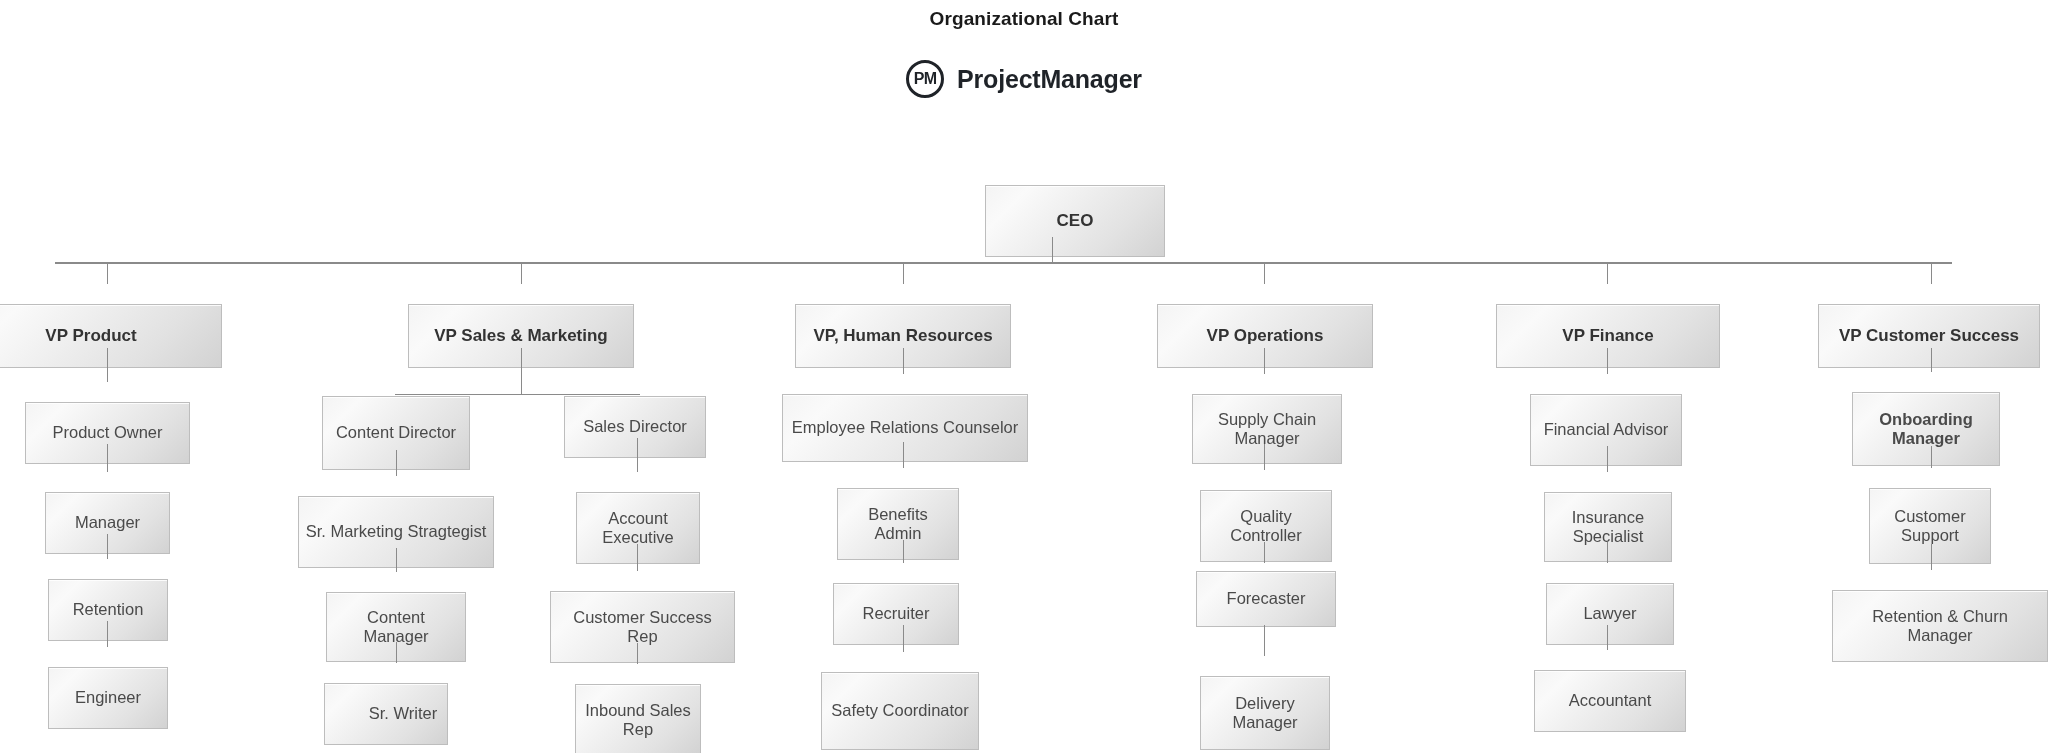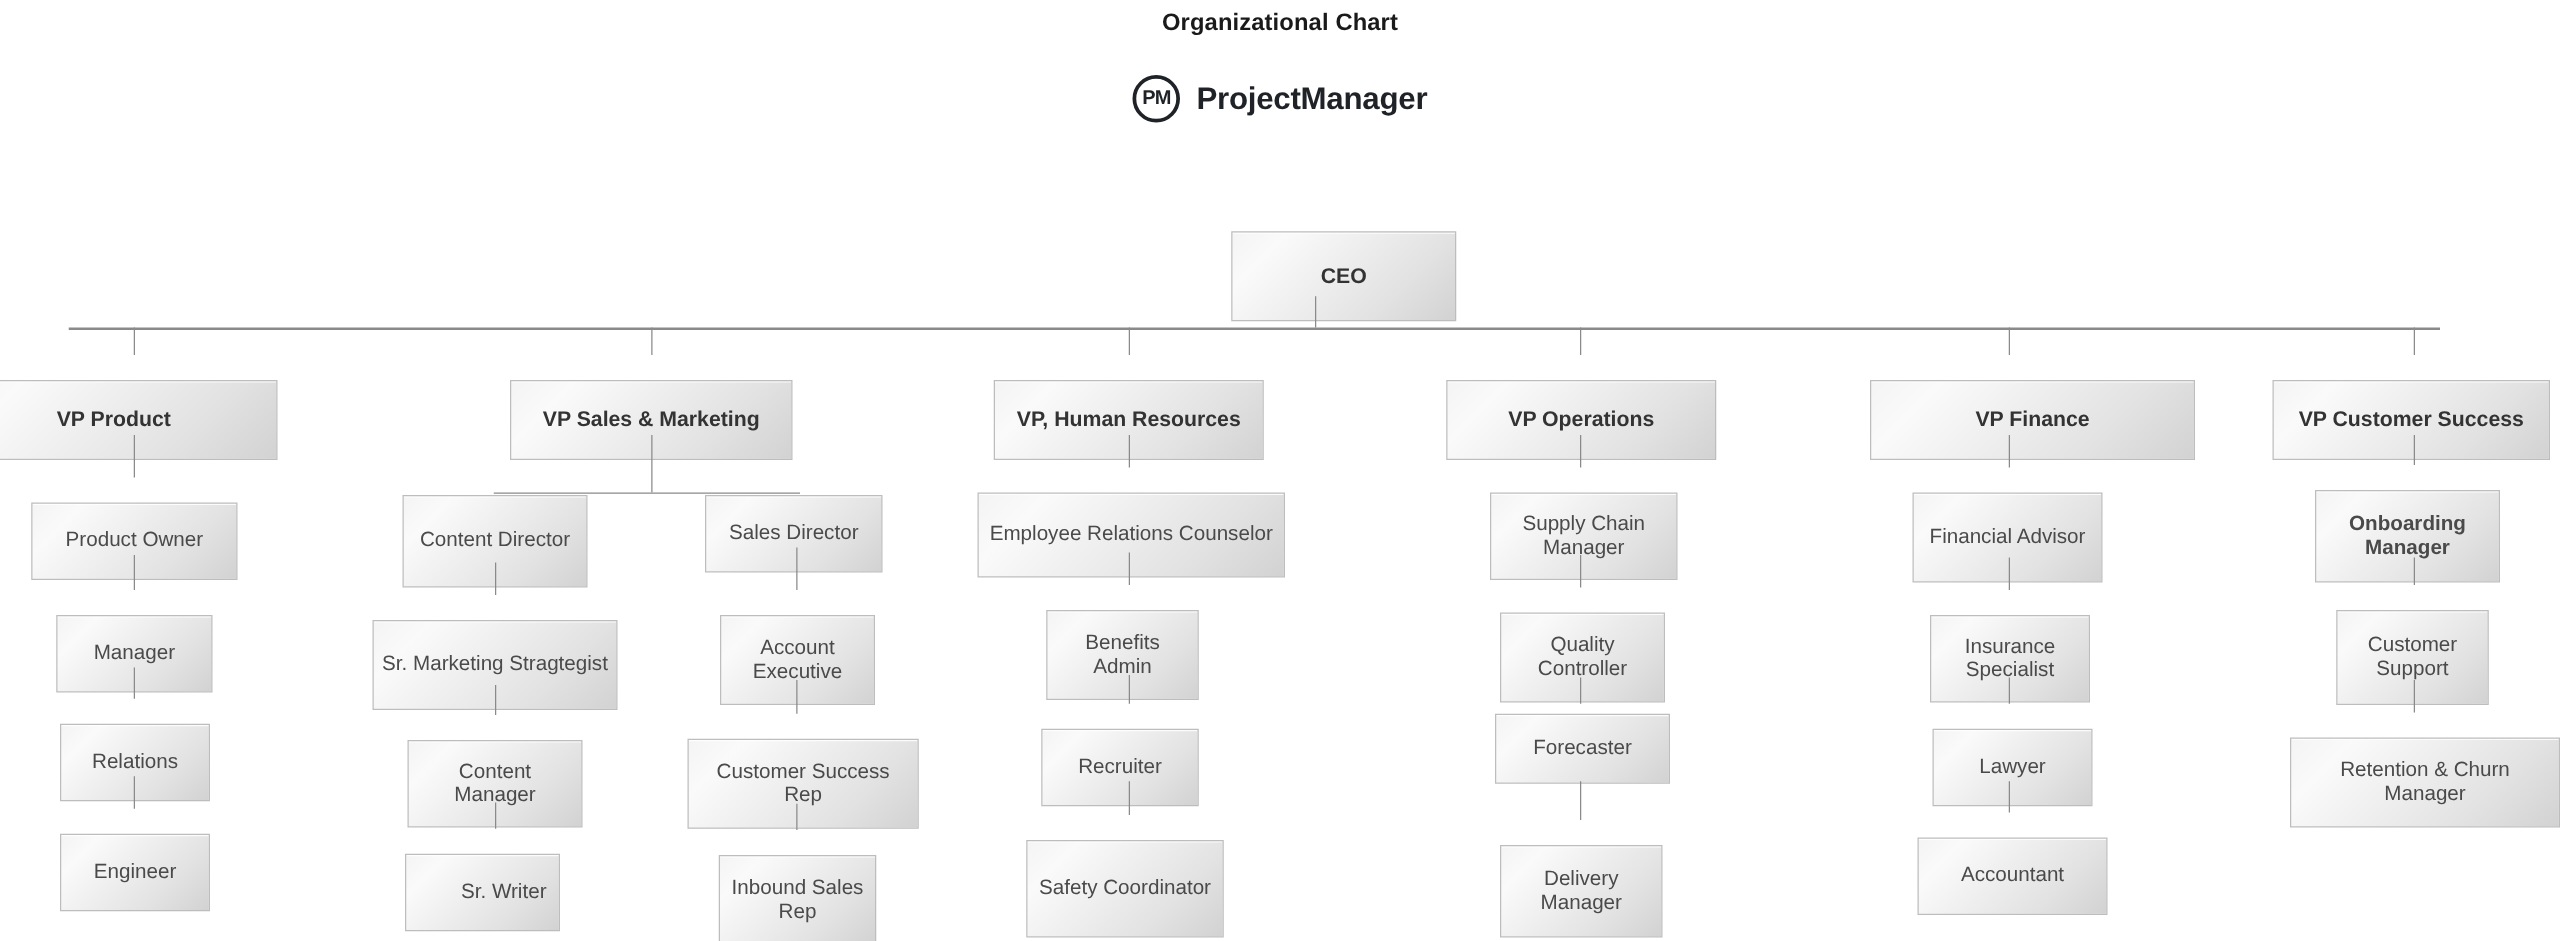--- a/index.html
+++ b/index.html
@@ -153,21 +153,21 @@
     <span class="node-label">Product Owner</span>
   </div>
   <div class="line-v" style="left:107px; top:444px; height:28px;"></div>
 
   <div class="node sub" style="left:45px; top:472px; width:125px; height:62px;">
     <span class="node-label">Manager</span>
   </div>
   <div class="line-v" style="left:107px; top:534px; height:25px;"></div>
 
   <div class="node sub" style="left:48px; top:559px; width:120px; height:62px;">
-    <span class="node-label">Relations</span>
+    <span class="node-label">Retention</span>
   </div>
   <div class="line-v" style="left:107px; top:621px; height:26px;"></div>
 
   <div class="node sub" style="left:48px; top:647px; width:120px; height:62px;">
     <span class="node-label">Engineer</span>
   </div>
 
   <div class="node lvl1" style="left:408px; top:284px; width:226px; height:64px;">
     <span class="node-label">VP Sales &amp; Marketing</span>
   </div>
@@ -253,21 +253,21 @@
 
   <div class="node sub" style="left:1196px; top:551px; width:140px; height:56px;">
     <span class="node-label">Forecaster</span>
   </div>
   <div class="line-v" style="left:1264px; top:625px; height:31px;"></div>
 
   <div class="node sub" style="left:1200px; top:656px; width:130px; height:74px;">
     <span class="node-label">Delivery Manager</span>
   </div>
 
-  <div class="node lvl1" style="left:1496px; top:284px; width:260px; height:64px;">
+  <div class="node lvl1" style="left:1496px; top:284px; width:224px; height:64px;">
     <span class="node-label">VP Finance</span>
   </div>
   <div class="line-v" style="left:1607px; top:348px; height:26px;"></div>
 
   <div class="node sub" style="left:1530px; top:374px; width:152px; height:72px;">
     <span class="node-label">Financial Advisor</span>
   </div>
   <div class="line-v" style="left:1607px; top:446px; height:26px;"></div>
 
   <div class="node sub" style="left:1544px; top:472px; width:128px; height:70px;">

